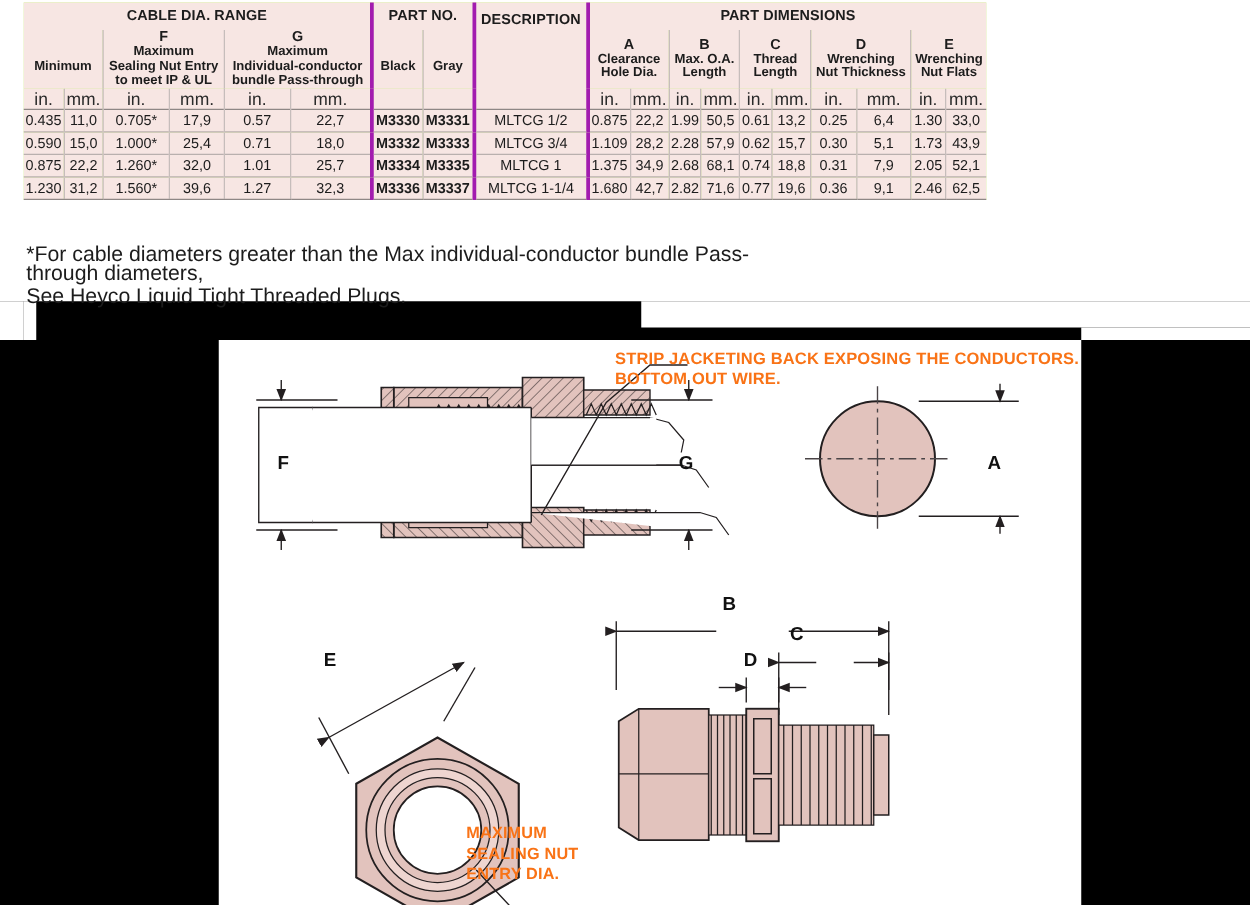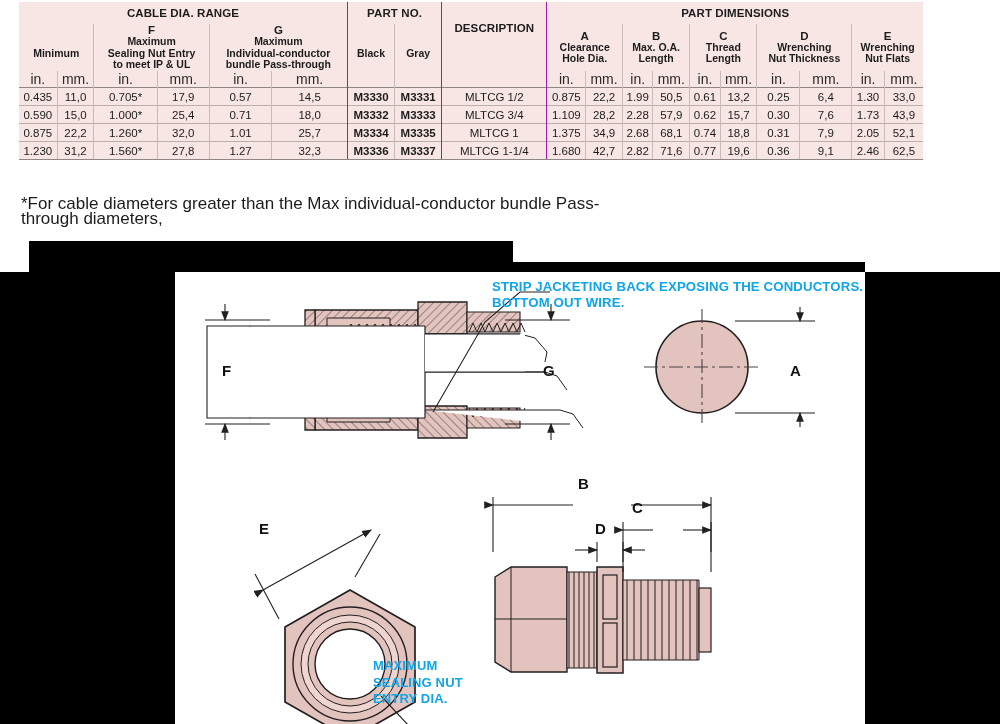--- a/index.html
+++ b/index.html
@@ -23,21 +23,21 @@
   #panel-top-left { left: 0;   top: 241px; width: 19px;  height: 31px; }
   #panel-notch-a  { left: 513px; top: 241px; width: 545px; height: 21px; }
   #panel-diagram  { left: 175px; top: 272px; width: 690px; height: 452px; }
   #panel-right-fill { left: 865px; top: 262px; width: 135px; height: 10px; }
   #panel-bl-fill  { left: 19px;  top: 241px; width: 10px; height: 31px; }
 
   
   #datasheet-table {
     position: absolute;
     left: 19px; top: 2px;
-    width: 904px;
+    width: 770px;
     border-collapse: collapse;
     background: #bef264;
     font-size: 11px;
     color: #1c1c1c;
   }
   #datasheet-table th, #datasheet-table td {
     padding: 0;
     text-align: center;
     vertical-align: middle;
     background: #f7e6e3;
@@ -65,21 +65,21 @@
   .data-row td {
     height: 18px;
     font-size: 11.5px;
     border-top: 1px solid #b9b0ae;
   }
   .data-row.first td { border-top: 1px solid #8e8785; }
   .data-row.last td { border-bottom: 1px solid #8e8785; }
   .partno { font-weight: bold; font-size: 11.5px; }
   .desc-cell { text-align: left; padding-left: 13px; font-size: 11.5px; }
   
-  .vr-major { border-left: 1px solid #a21caf; }
+  .vr-major { border-left: 3px solid #a21caf; }
   .vr-minor { border-left: 1px solid #c6bdbb; }
   .unit-lbl { font-size: 10.5px; }
 
   
   #footnotes {
     position: absolute;
     left: 21px; top: 196px;
     width: 620px;
     font-size: 17px;
     line-height: 15px;
@@ -89,21 +89,21 @@
   #footnotes .fn2 { margin-top: 3px; display:block; }
 
   
   #diagram-svg { position: absolute; left: 175px; top: 272px; }
 
   .cap {
     position: absolute;
     font-weight: bold;
     font-size: 13.2px;
     line-height: 16px;
-    color: #0ea5e9;
+    color: #f97316;
     letter-spacing: .15px;
     white-space: pre-line;
   }
   #cap-strip { left: 492px; top: 279px; }
   #cap-clearance { left: 617px; top: 425px; font-size: 13px; line-height: 16px;}
   #cap-maxnut { left: 373px; top: 658px; font-size: 13px; line-height: 16.5px;}
 
   .dim-label {
     position: absolute;
     font-weight: bold;
@@ -129,21 +129,21 @@
   <div class="panel" id="panel-notch-a"></div>
   <div class="panel" id="panel-right-fill"></div>
   <div class="panel" id="panel-diagram"></div>
 
   <table id="datasheet-table">
     <thead>
 
       <tr>
         <th colspan="6" class="grp-title">CABLE DIA. RANGE</th>
         <th colspan="2" class="grp-title vr-major">PART NO.</th>
-        <th rowspan="3" class="grp-title vr-major" style="vertical-align:top;padding-top:20px;">DESCRIPTION</th>
+        <th rowspan="3" class="grp-title vr-major" style="vertical-align:top;padding-top:8px;">DESCRIPTION</th>
         <th colspan="10" class="grp-title vr-major">PART DIMENSIONS</th>
       </tr>
 
       <tr>
         <th colspan="2">
           <div class="sub-letter" style="visibility:hidden">F</div>
           <div class="sub-desc">Minimum</div>
         </th>
         <th colspan="2" class="vr-minor">
           <div class="sub-letter">F</div>
@@ -213,21 +213,21 @@
         <td class="unit-lbl vr-minor">mm.</td>
       </tr>
     </thead>
     <tbody id="table-body">
         <tr class="data-row first">
           <td>0.435</td>
           <td class="vr-minor">11,0</td>
           <td class="vr-minor">0.705*</td>
           <td class="vr-minor">17,9</td>
           <td class="vr-minor">0.57</td>
-          <td class="vr-minor">14,5</td>
+          <td class="vr-minor">22,7</td>
           <td class="vr-major partno">M3330</td>
           <td class="vr-minor partno">M3331</td>
           <td class="vr-major desc-cell">MLTCG 1/2</td>
           <td class="vr-major">0.875</td>
           <td class="vr-minor">22,2</td>
           <td class="vr-minor">1.99</td>
           <td class="vr-minor">50,5</td>
           <td class="vr-minor">0.61</td>
           <td class="vr-minor">13,2</td>
           <td class="vr-minor">0.25</td>
@@ -245,21 +245,21 @@
           <td class="vr-major partno">M3332</td>
           <td class="vr-minor partno">M3333</td>
           <td class="vr-major desc-cell">MLTCG 3/4</td>
           <td class="vr-major">1.109</td>
           <td class="vr-minor">28,2</td>
           <td class="vr-minor">2.28</td>
           <td class="vr-minor">57,9</td>
           <td class="vr-minor">0.62</td>
           <td class="vr-minor">15,7</td>
           <td class="vr-minor">0.30</td>
-          <td class="vr-minor">7,6</td>
+          <td class="vr-minor">5,1</td>
           <td class="vr-minor">1.73</td>
           <td class="vr-minor">43,9</td>
         </tr>
         <tr class="data-row">
           <td>0.875</td>
           <td class="vr-minor">22,2</td>
           <td class="vr-minor">1.260*</td>
           <td class="vr-minor">32,0</td>
           <td class="vr-minor">1.01</td>
           <td class="vr-minor">25,7</td>
@@ -274,21 +274,21 @@
           <td class="vr-minor">18,8</td>
           <td class="vr-minor">0.31</td>
           <td class="vr-minor">7,9</td>
           <td class="vr-minor">2.05</td>
           <td class="vr-minor">52,1</td>
         </tr>
         <tr class="data-row last">
           <td>1.230</td>
           <td class="vr-minor">31,2</td>
           <td class="vr-minor">1.560*</td>
-          <td class="vr-minor">27,8</td>
+          <td class="vr-minor">39,6</td>
           <td class="vr-minor">1.27</td>
           <td class="vr-minor">32,3</td>
           <td class="vr-major partno">M3336</td>
           <td class="vr-minor partno">M3337</td>
           <td class="vr-major desc-cell">MLTCG 1-1/4</td>
           <td class="vr-major">1.680</td>
           <td class="vr-minor">42,7</td>
           <td class="vr-minor">2.82</td>
           <td class="vr-minor">71,6</td>
           <td class="vr-minor">0.77</td>
@@ -296,20 +296,21 @@
           <td class="vr-minor">0.36</td>
           <td class="vr-minor">9,1</td>
           <td class="vr-minor">2.46</td>
           <td class="vr-minor">62,5</td>
         </tr>
       </tbody>
   </table>
 
   <div id="footnotes">
     <span>*For cable diameters greater than the Max individual-conductor bundle Pass-through diameters,</span>
+    <span class="fn2">See Heyco Liquid Tight Threaded Plugs.</span>
   </div>
 
   <svg id="diagram-svg" width="690" height="452" viewBox="0 0 690 452">
     <defs>
       <pattern id="hatchR" width="6" height="6" patternUnits="userSpaceOnUse" patternTransform="rotate(45)">
         <rect width="6" height="6" fill="#e2c3bd"></rect>
         <line x1="0" y1="0" x2="0" y2="6" stroke="#3a3234" stroke-width="0.9"></line>
       </pattern>
       <pattern id="hatchL" width="6" height="6" patternUnits="userSpaceOnUse" patternTransform="rotate(-45)">
         <rect width="6" height="6" fill="#e2c3bd"></rect>

